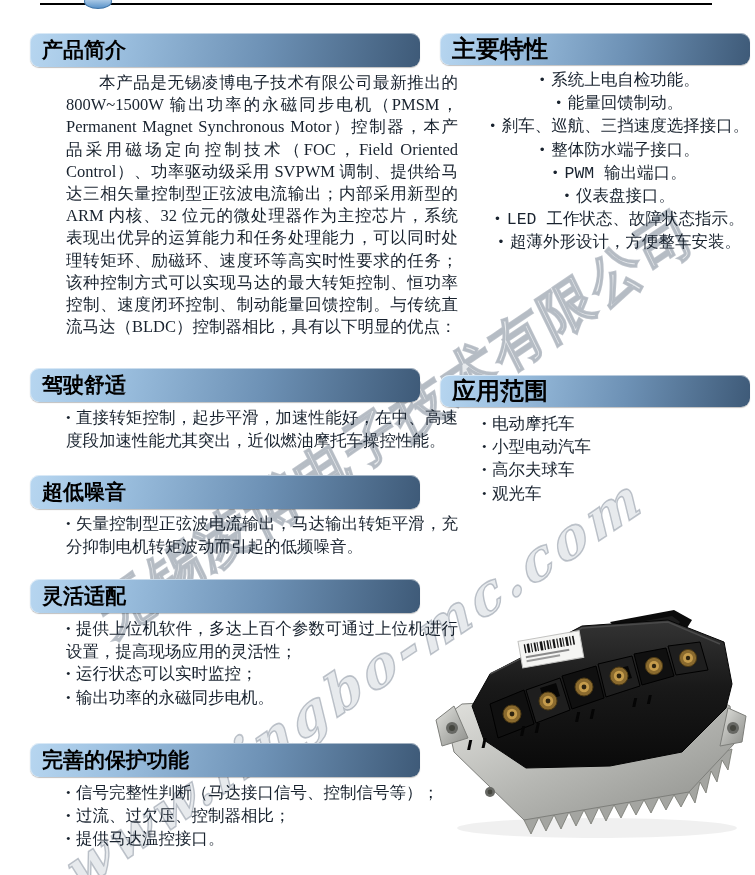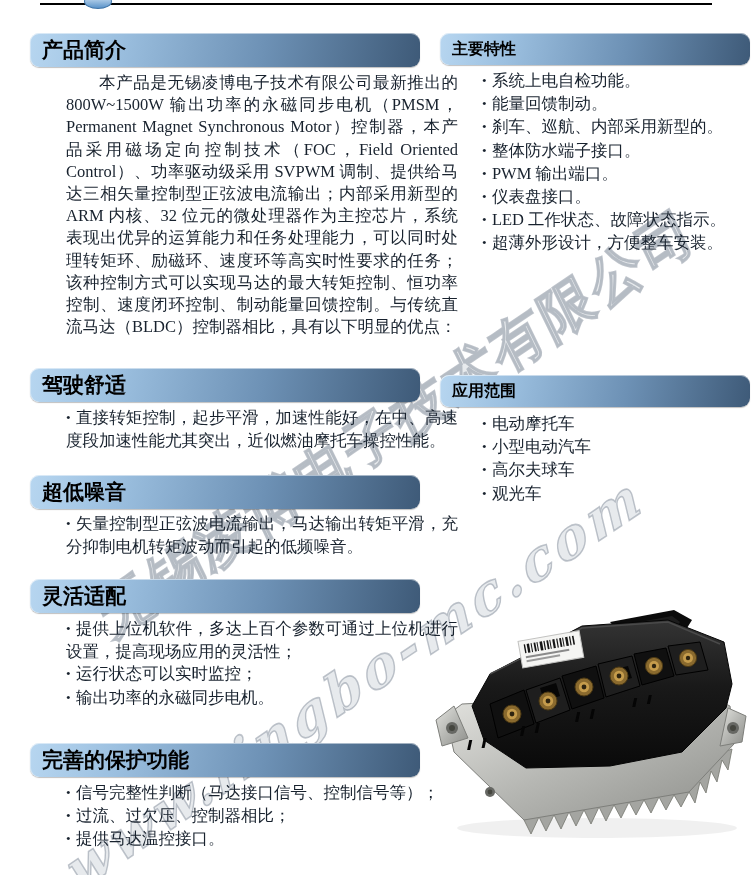--- a/index.html
+++ b/index.html
@@ -30,21 +30,21 @@
     transform:rotate(-34deg) skewX(-10deg);
   }
   .sec-header{
     position:absolute;z-index:2;box-sizing:border-box;border-radius:9px;
     background:linear-gradient(100deg,#b7d6f0 0%,#9cc0e0 22%,#6d91b5 60%,#3e5a78 100%);
     box-shadow:inset 0 1px 0 rgba(255,255,255,.5),inset 1px 0 0 rgba(255,255,255,.35),0 1px 1px rgba(0,0,0,.25);
     color:#000;font-family:"Liberation Sans","DejaVu Sans",sans-serif;font-weight:bold;
     padding-left:12px;overflow:hidden;
   }
   .hL{width:390px;height:34px;font-size:21px;line-height:34px;}
-  .hR{width:310px;height:32px;font-size:16px;line-height:32px;}
+  .hR{width:310px;height:32px;font-size:24px;line-height:32px;}
   .body-text{
     position:absolute;z-index:1;font-size:16.5px;line-height:22.2px;
     text-align:justify;color:#18222e;margin-left:36px;
   }
   .indent{text-indent:2em;}
   ul.blist{list-style:none;margin:0;padding:0;}
   ul.blist li{margin:0;padding:0;}
   .bullet::before,ul.blist li::before{
     content:"\2022";display:inline;font-size:.8em;margin-right:.4em;position:relative;top:-.08em;color:#18222e;
   }
@@ -83,25 +83,25 @@
   </div>
 
   <div class="sec-header hL" style="left:30px;top:743px;">完善的保护功能</div>
   <div class="body-text" style="left:30px;top:782px;width:392px;">
     <p class="bullet">信号完整性判断（马达接口信号、控制信号等）；</p>
     <p class="bullet">过流、过欠压、控制器相比；</p>
     <p class="bullet">提供马达温控接口。</p>
   </div>
 
   <div class="sec-header hR" style="left:440px;top:33px;">主要特性</div>
-  <div class="body-text" style="left:446px;top:70px;width:274px;text-align:left;">
+  <div class="body-text" style="left:446px;top:70px;width:274px;text-align:center;font-family:Liberation Mono, monospace;">
     <ul class="blist">
       <li>系统上电自检功能。</li>
       <li>能量回馈制动。</li>
-      <li>刹车、巡航、内部采用新型的。</li>
+      <li>刹车、巡航、三挡速度选择接口。</li>
       <li>整体防水端子接口。</li>
       <li>PWM 输出端口。</li>
       <li>仪表盘接口。</li>
       <li>LED 工作状态、故障状态指示。</li>
       <li>超薄外形设计，方便整车安装。</li>
     </ul>
   </div>
 
   <div class="sec-header hR" style="left:440px;top:375px;">应用范围</div>
   <div class="body-text" style="left:446px;top:413px;width:274px;text-align:left;">

